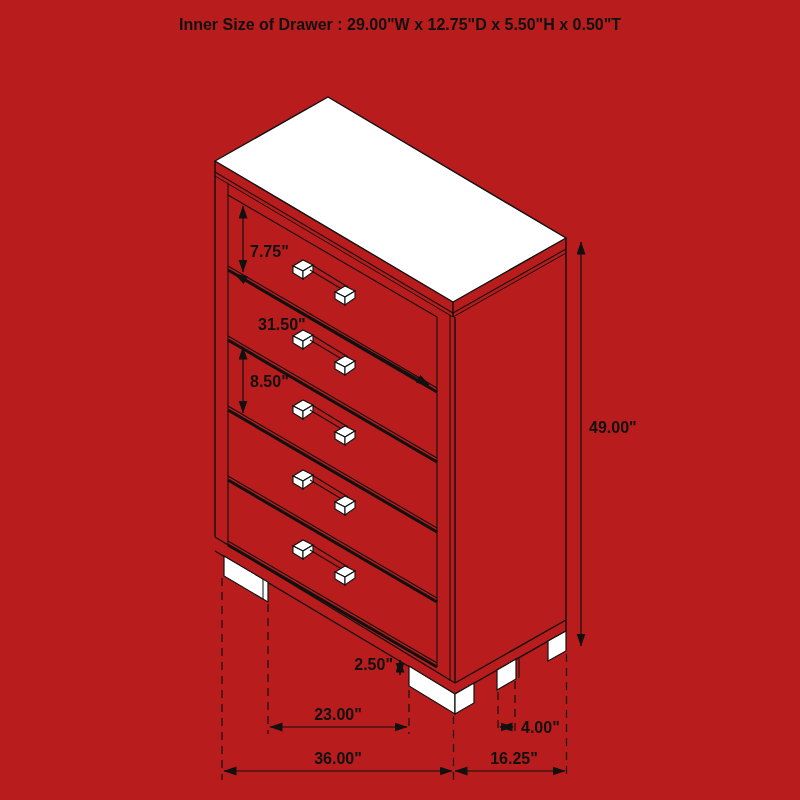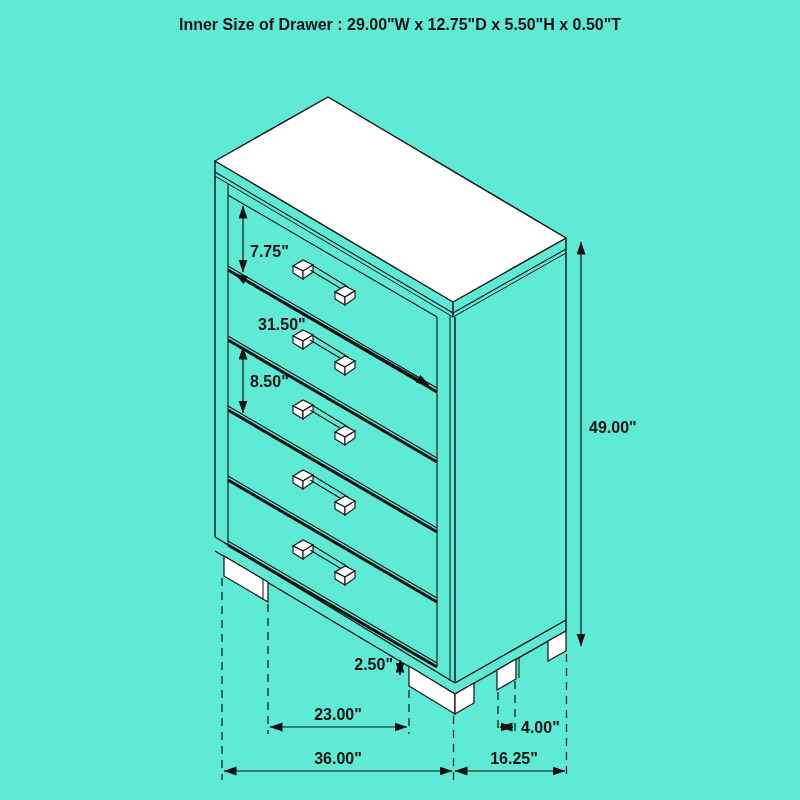--- a/index.html
+++ b/index.html
@@ -1,17 +1,17 @@
 <!DOCTYPE html>
 <html><head>
 <meta charset="utf-8">
 <style>
   html,body{margin:0;padding:0;background:#ffffff;}
   body{width:800px;height:800px;overflow:hidden;font-family:"Liberation Sans",sans-serif;}
-  #stage{position:relative;width:800px;height:800px;background:#5eead4;}
+  #stage{position:relative;width:800px;height:800px;background:#b91c1c;}
   svg{display:block;}
   .ln  {stroke:#111;stroke-width:1.4;fill:none;}
   .ln2 {stroke:#111;stroke-width:1.1;fill:none;}
   .ln3 {stroke:#111;stroke-width:1;fill:none;}
   .thk {stroke:#111;stroke-width:3;fill:none;}
   .face{fill:#ffffff;stroke:#111;stroke-width:1.4;}
   .foot{fill:#ffffff;stroke:#111;stroke-width:1.2;}
   .dim {stroke:#111;stroke-width:1.2;fill:none;}
   .ext {stroke:#111;stroke-width:1.2;fill:none;stroke-dasharray:8 6;}
   .dimtxt{font-family:"Liberation Sans",sans-serif;font-size:16px;font-weight:bold;fill:#111;}

